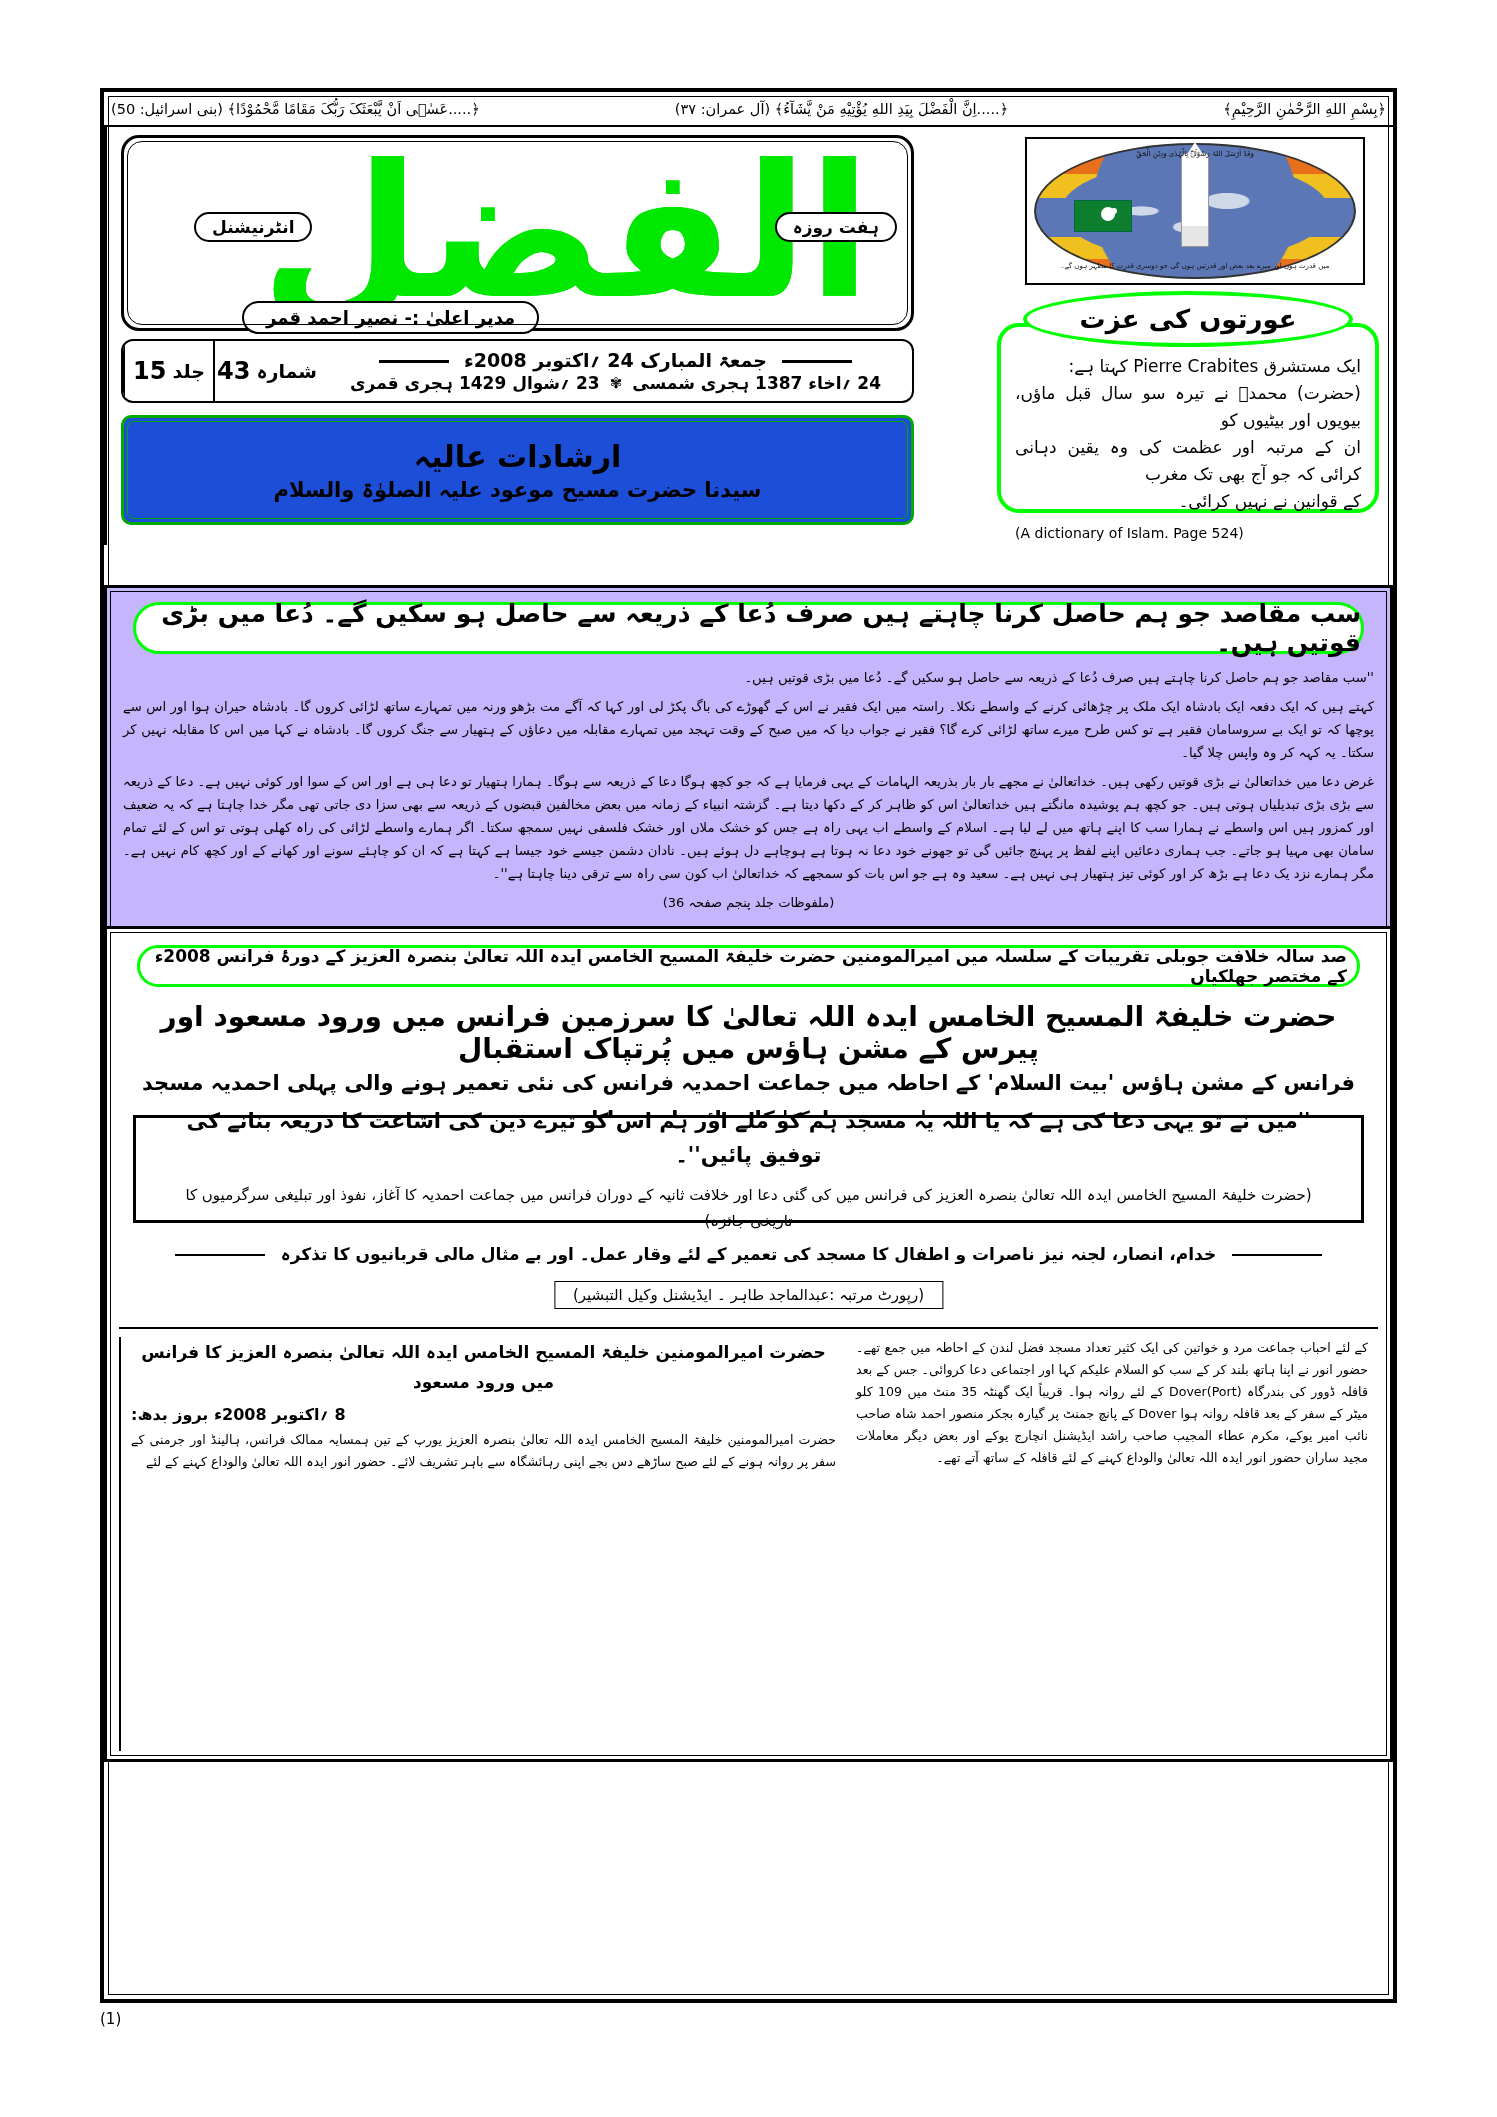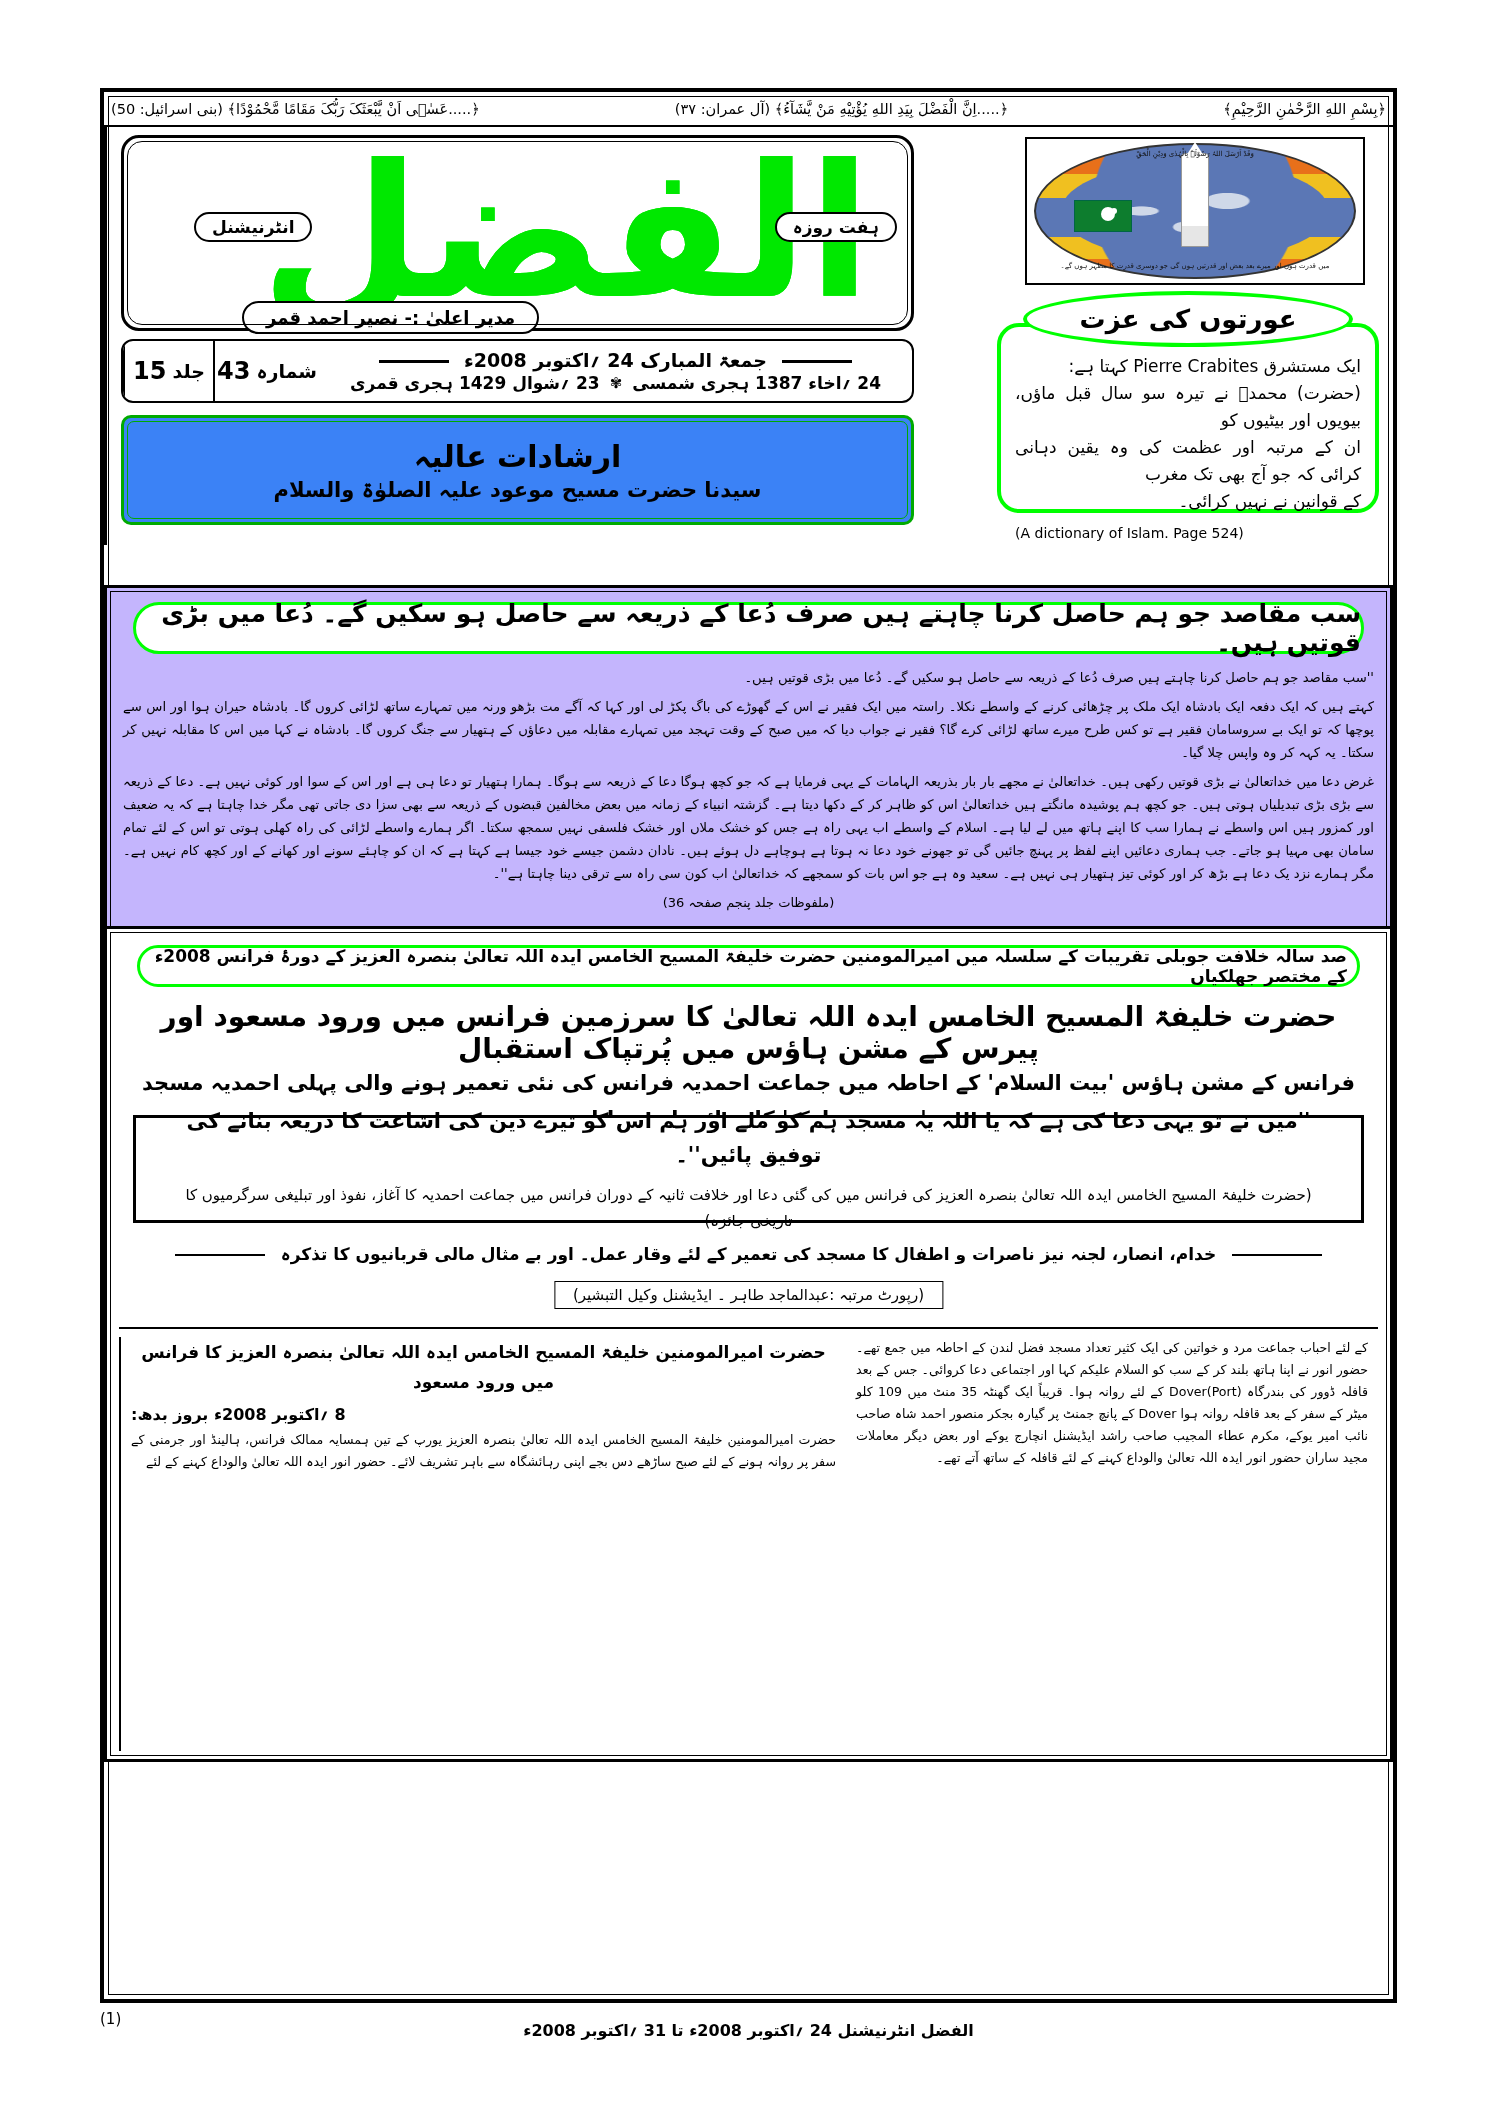--- a/index.html
+++ b/index.html
@@ -96,21 +96,21 @@
     justify-content:center;gap:2px;direction:rtl;
   }
   .date-line1{font-size:19px;font-weight:bold;}
   .date-line2{font-size:17px;font-weight:bold;display:flex;gap:10px;align-items:center;}
   .dash{display:inline-block;width:70px;border-top:3px solid #000;margin:0 8px;vertical-align:middle;}
   .star{font-size:15px;}
   
   .irshadat{
     position:absolute;left:14px;top:288px;right:10px;height:110px;
     border:3px solid #0a0;border-radius:10px;box-sizing:border-box;
-    background:#3b82f6;display:flex;flex-direction:column;
+    background:#1d4ed8;display:flex;flex-direction:column;
     align-items:center;justify-content:center;gap:4px;
   }
   .irshadat:after{
     content:"";position:absolute;left:3px;top:3px;right:3px;bottom:3px;
     border:1px solid #0a0;border-radius:7px;pointer-events:none;
   }
   .irsh-title{font-size:30px;font-weight:bold;letter-spacing:5px;direction:rtl;position:relative;z-index:2;}
   .irsh-sub{font-size:21px;font-weight:bold;direction:rtl;position:relative;z-index:2;}
   
   .logo-box{
@@ -381,16 +381,15 @@
         <div class="rcol-body">حضرت امیرالمومنین خلیفۃ المسیح الخامس ایدہ اللہ تعالیٰ بنصرہ العزیز یورپ کے تین ہمسایہ ممالک فرانس، ہالینڈ اور جرمنی کے سفر پر روانہ ہونے کے لئے صبح ساڑھے دس بجے اپنی رہائشگاہ سے باہر تشریف لائے۔ حضور انور ایدہ اللہ تعالیٰ والوداع کہنے کے لئے</div>
       </div>
       <div class="rcol-left">
         <div class="rcol-body">کے لئے احباب جماعت مرد و خواتین کی ایک کثیر تعداد مسجد فضل لندن کے احاطہ میں جمع تھے۔ حضور انور نے اپنا ہاتھ بلند کر کے سب کو السلام علیکم کہا اور اجتماعی دعا کروائی۔ جس کے بعد قافلہ ڈوور کی بندرگاہ (Port)Dover کے لئے روانہ ہوا۔ قریباً ایک گھنٹہ 35 منٹ میں 109 کلو میٹر کے سفر کے بعد قافلہ روانہ ہوا Dover کے پانچ جمنٹ پر گیارہ بجکر منصور احمد شاہ صاحب نائب امیر یوکے، مکرم عطاء المجیب صاحب راشد ایڈیشنل انچارج یوکے اور بعض دیگر معاملات مجید ساران حضور انور ایدہ اللہ تعالیٰ والوداع کہنے کے لئے قافلہ کے ساتھ آتے تھے۔</div>
       </div>
     </div>
   </div>
 
   <div class="footer">
     <div class="footer-page">(1)</div>
-    <div class="footer-center">الفضل انٹرنیشنل 24 ؍اکتوبر 2008ء تا 31 ؍اکتوبر 2008ء</div>
   </div>
 
 </div>
 
 </body></html>

